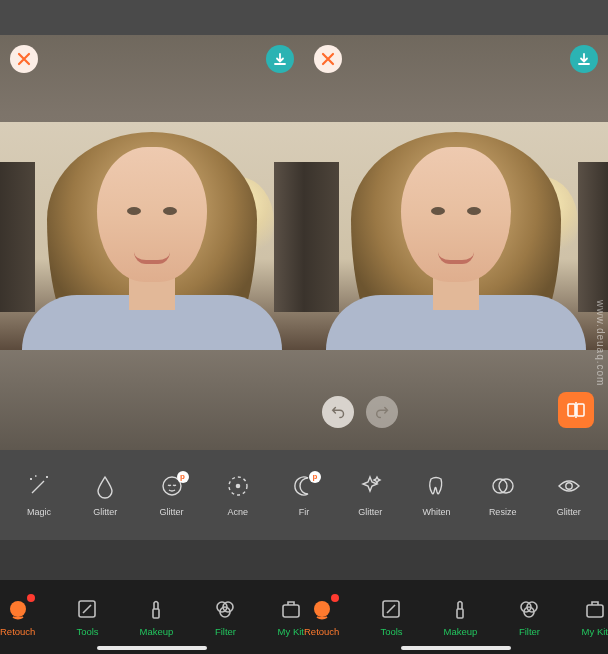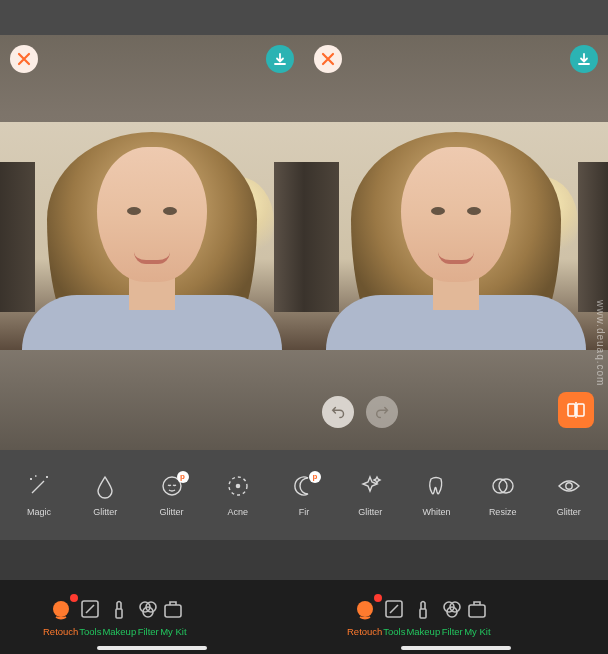--- a/index.html
+++ b/index.html
@@ -167,24 +167,23 @@
     position:absolute;
     bottom:0;
     width:608px;
     height:74px;
     background:#1e1e1e;
     display:flex;
   }
   .tab-pane{
     width:304px;
     display:flex;
-    justify-content:flex-start;
+    justify-content:space-between;
     align-items:center;
     position:relative;
-    padding-left:43px;
   }
   .tab-item{
     display:flex;flex-direction:column;align-items:center;gap:5px;
     color:#22c55e; cursor:pointer;
     position:relative;
   }
   .tab-item.active{ color:#ff7a2e; }
   .tab-item.active .tab-icon svg{ stroke:#ff7a2e; fill:#ff7a2e; }
   .tab-icon{width:24px;height:24px;display:flex;align-items:center;justify-content:center;position:relative;}
   .tab-icon svg{width:24px;height:24px;stroke:#bfbfbf;fill:none;stroke-width:1.6;}

